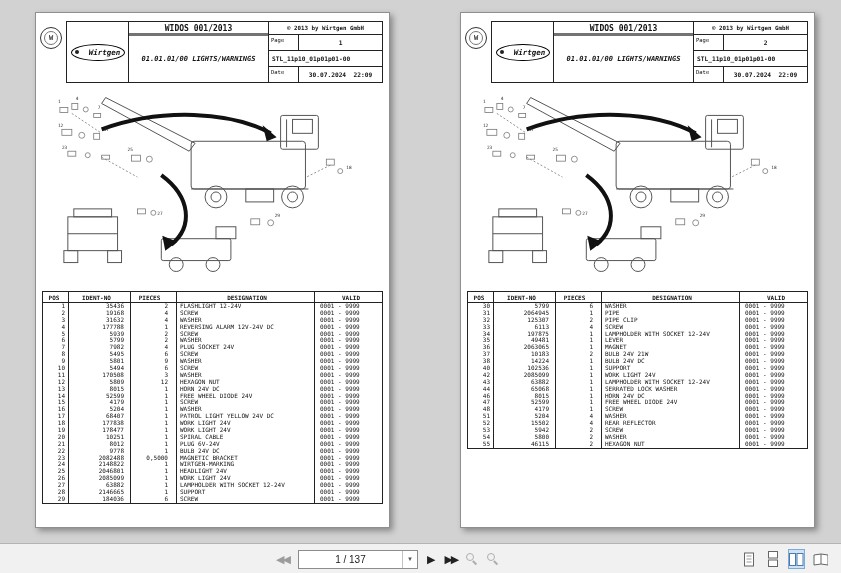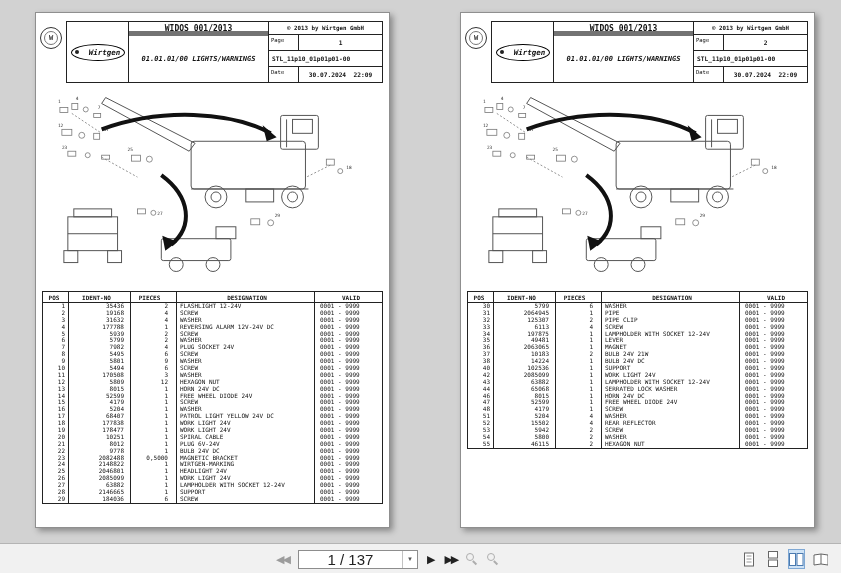--- a/index.html
+++ b/index.html
@@ -18,21 +18,21 @@
            border-radius:50%; display:flex; align-items:center; justify-content:center;
            font-size:7px; font-weight:bold; color:#333; background:#fff; }
   .badge::after { content:""; position:absolute; inset:3px; border:0.8px solid #777; border-radius:50%; }
   .hdr { position:absolute; left:30px; right:6px; top:8px; height:62px; border:1px solid #222; display:flex; }
   .hdr-logo { width:62px; border-right:1px solid #222; display:flex; align-items:center; justify-content:center; }
   .oval { width:54px; height:17px; border:1.2px solid #000; border-radius:50%;
           display:flex; align-items:center; justify-content:center; gap:10px; }
   .oval .dot { width:4px; height:4px; background:#222; border-radius:50%; }
   .oval .wtxt { font-size:7.5px; font-weight:bold; font-style:italic; }
   .hdr-mid { width:140px; border-right:1px solid #222; display:flex; flex-direction:column; }
-  .hdr-title { height:14px; line-height:14px; border-bottom:5px solid #737373; text-align:center;
+  .hdr-title { height:14px; line-height:14px; border-bottom:3px solid #737373; text-align:center;
                font-weight:bold; font-size:8px; }
   .hdr-section { flex:1; display:flex; align-items:center; justify-content:center;
                  font-weight:bold; font-size:7px; text-align:center;font-style:italic; }
   .hdr-right { flex:1; display:flex; flex-direction:column; }
   .hdr-copy { height:13px; line-height:13px; border-bottom:1px solid #222; text-align:center;
               font-weight:bold; font-size:5.8px; }
   .hdr-row { height:16px; border-bottom:1px solid #222; display:flex; align-items:stretch; }
   .hdr-row:last-child { border-bottom:none; flex:1; }
   .hdr-lbl { width:30px; border-right:1px solid #222; font-size:5.5px; padding:2px 0 0 2px; }
   .hdr-val { flex:1; display:flex; align-items:center; justify-content:center; font-size:6.2px; font-weight:bold; white-space:pre; }
@@ -56,21 +56,21 @@
   .trow .c0, .trow .c1, .trow .c2 { font-weight:normal; }
 
   
   .toolbar { position:absolute; left:0; right:0; bottom:0; height:30px; background:#f1f1f1;
              border-top:1px solid #b4b4b4; }
   .nav { position:absolute; left:276px; top:0; height:30px; display:flex; align-items:center; gap:9px; }
   .navbtn { font-size:11px; color:#222; cursor:pointer; line-height:1; letter-spacing:-2px; }
   .navbtn.single { letter-spacing:0; }
   .navbtn.disabled { color:#9c9c9c; }
   .pagebox { width:120px; height:19px; background:#fff; border:1px solid #8d8d8d; display:flex; align-items:center; }
-  .pagetext { flex:1; border:none; outline:none; text-align:center; font-size:15px;
+  .pagetext { flex:1; border:none; outline:none; text-align:center; font-size:10px;
               font-family:"Liberation Sans", sans-serif; color:#222; background:transparent; min-width:0; }
   .caret { width:15px; align-self:stretch; border-left:1px solid #c2c2c2; display:flex;
            align-items:center; justify-content:center; font-size:6px; color:#555; cursor:pointer; }
   .zoomicon { width:12px; height:12px; position:relative; opacity:0.55; cursor:pointer; }
   .zoomicon .lens { position:absolute; left:0; top:0; width:8px; height:8px; border:1.4px solid #777; border-radius:50%; }
   .zoomicon .handle { position:absolute; left:7px; top:7px; width:5px; height:1.6px; background:#777; transform:rotate(45deg); transform-origin:left center; }
 
   .viewmodes { position:absolute; right:12px; top:0; height:30px; display:flex; align-items:center; gap:7px; }
   .vm { width:17px; height:20px; display:flex; align-items:center; justify-content:center; cursor:pointer; border:1px solid transparent; }
   .vm.active { background:#cfe3f6; border:1px solid #7fa8d4; }

